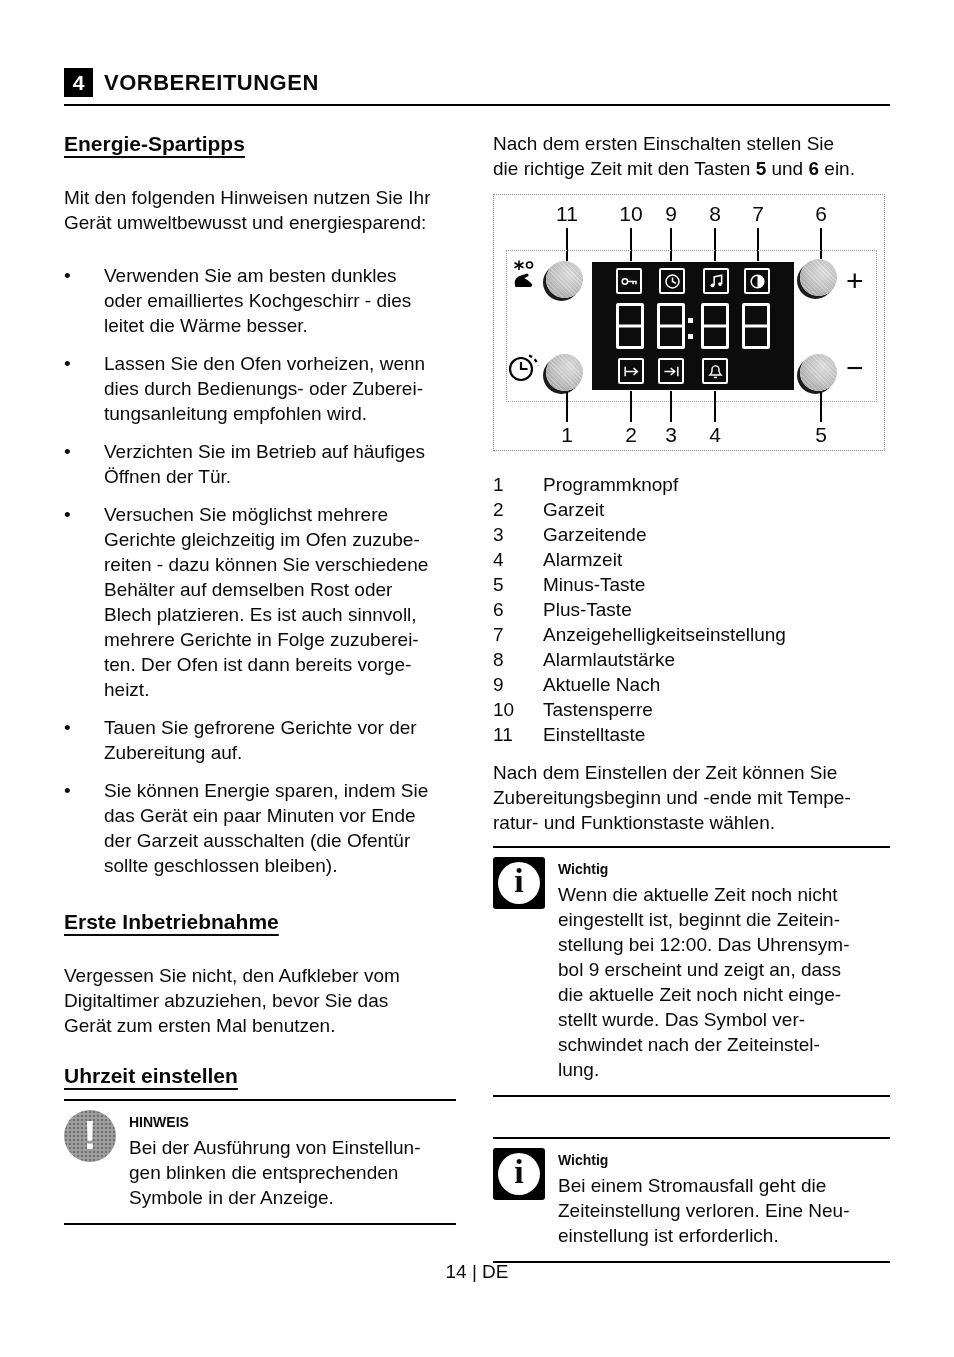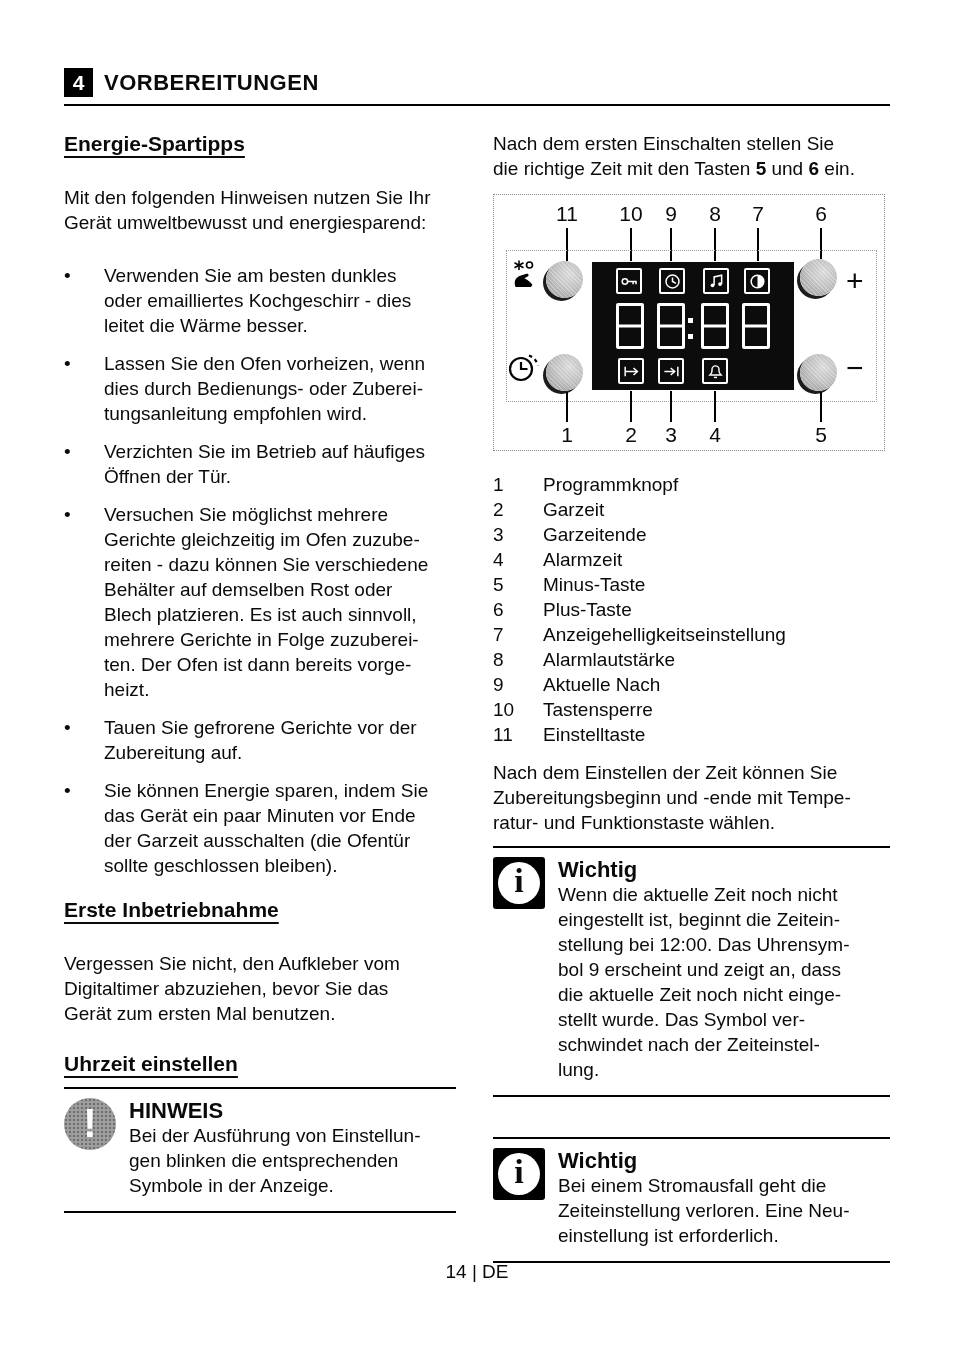--- a/index.html
+++ b/index.html
@@ -39,21 +39,21 @@
   .bullet .dot { width:40px; font-size:19px; line-height:25px; }
   .bullet .txt { flex:1; font-size:19px; line-height:25px; }
 
   
   .note-box {
     border-top:2px solid #000; border-bottom:2px solid #000;
     padding:9px 0 13px 0; display:flex; margin-top:11px;
   }
   .note-icon-col { width:65px; flex:0 0 65px; }
   .note-content { flex:1; font-size:19px; line-height:25px; }
-  .note-title { font-weight:bold; font-size:22px; line-height:25px; }
+  .note-title { font-weight:bold; font-size:14px; line-height:25px; }
 
   .notice-circle {
     width:52px; height:52px; border-radius:50%;
     background-color:#9d9d9d;
     background-image:radial-gradient(#6e6e6e 1px, rgba(0,0,0,0) 1.3px);
     background-size:4px 4px;
     display:flex; align-items:center; justify-content:center;
   }
   .notice-circle .excl { color:#fff; font-size:40px; font-weight:bold; line-height:1; transform:translateY(-1px); }
 
@@ -191,21 +191,21 @@
         </div>
         <div class="bullet">
           <span class="dot">•</span>
           <span class="txt prewrap">Sie können Energie sparen, indem Sie
 das Gerät ein paar Minuten vor Ende
 der Garzeit ausschalten (die Ofentür
 sollte geschlossen bleiben).</span>
         </div>
       </div>
 
-      <h2 class="section" style="margin-top:20px;">Erste Inbetriebnahme</h2>
+      <h2 class="section" style="margin-top:32px;">Erste Inbetriebnahme</h2>
       <p class="body prewrap">Vergessen Sie nicht, den Aufkleber vom
 Digitaltimer abzuziehen, bevor Sie das
 Gerät zum ersten Mal benutzen.</p>
 
       <h2 class="section no-underline" style="margin-top:26px;text-decoration:underline;">Uhrzeit einstellen</h2>
 
       <div class="note-box">
         <div class="note-icon-col">
           <div class="notice-circle">
             <span class="excl">!</span>

